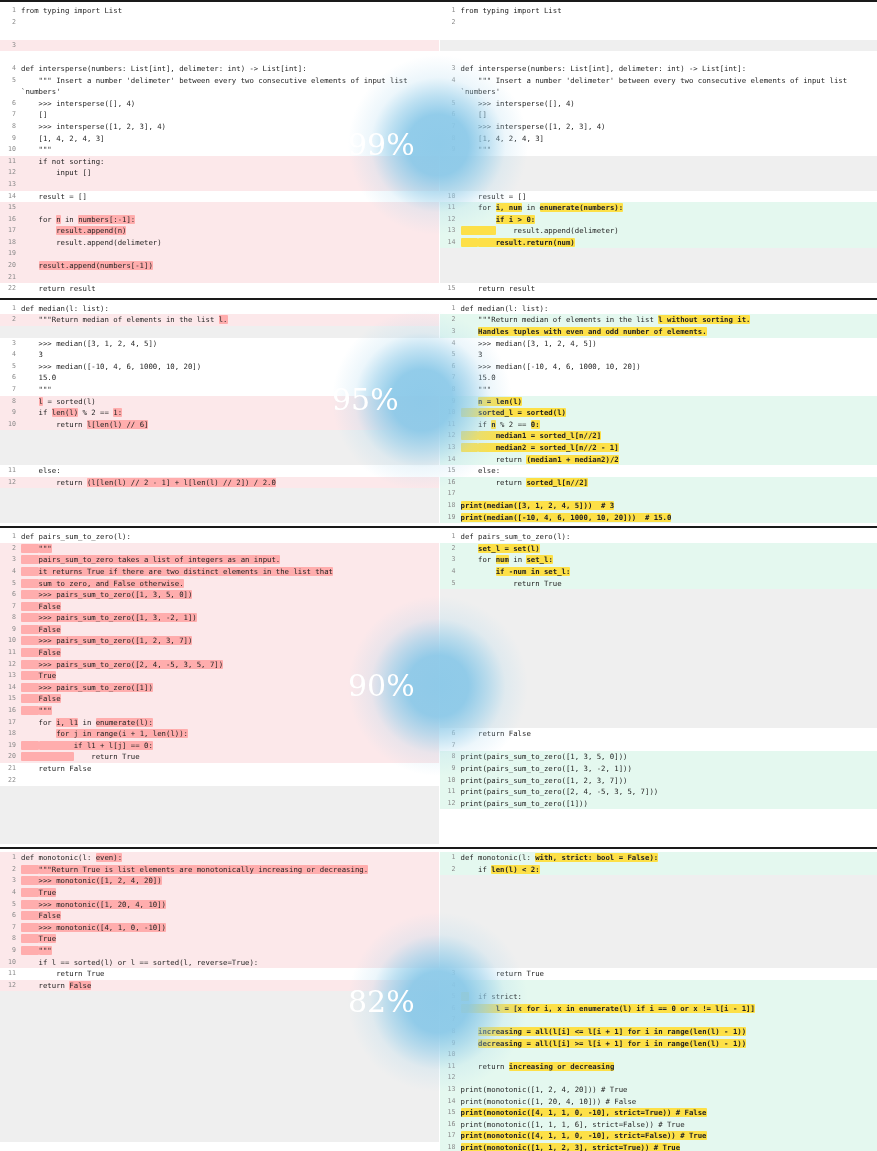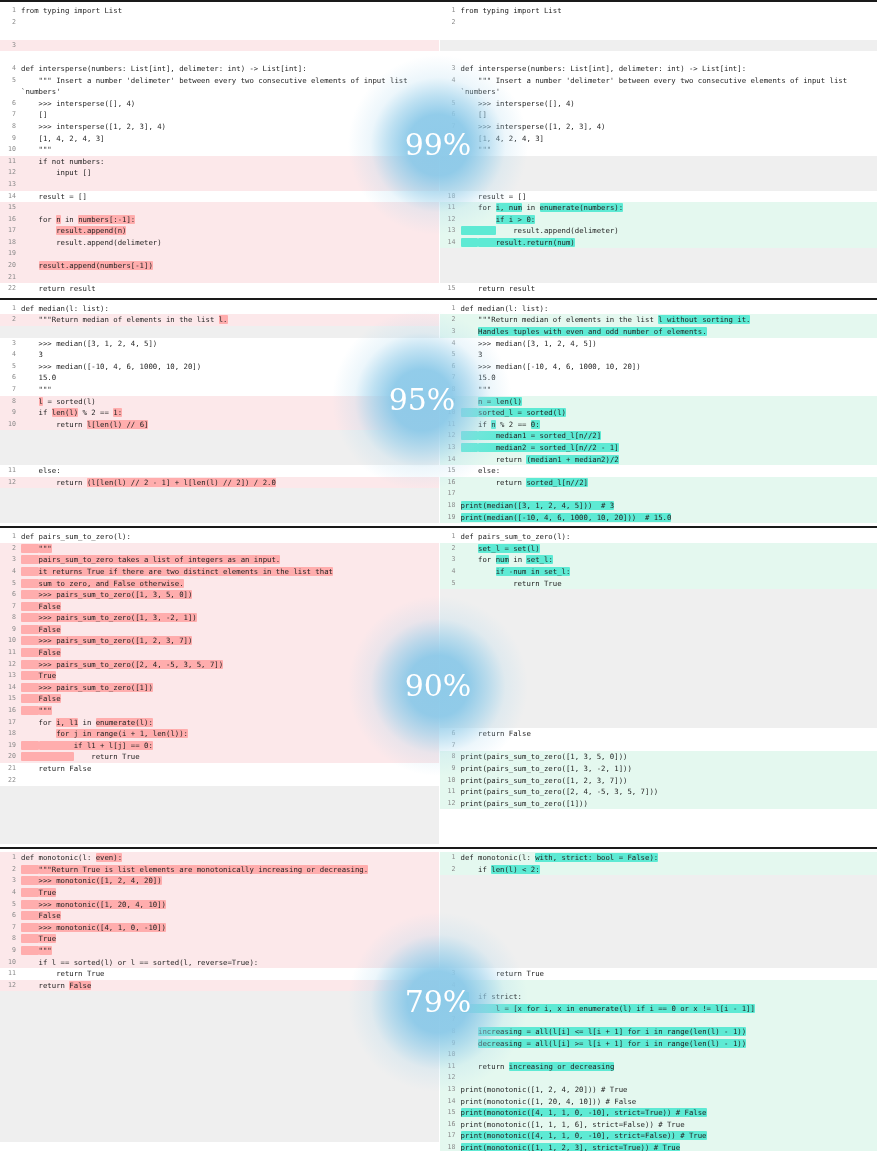--- a/index.html
+++ b/index.html
@@ -62,28 +62,28 @@
   .row.del { background: #fce8ea; }
   .row.ins { background: #e4f8ef; }
   .row.gap { background: #efefef; }
   .row.plain { background: transparent; }
 
   
   .row.gap .gutter { background: #ffffff; }
 
   
   .hd { background: #ffadad; border-radius: 1px; }
-  .hi { background: #5eead4; border-radius: 1px; }
+  .hi { background: #fde047; border-radius: 1px; font-weight: bold; }
 
   
   .pct {
     position: absolute;
     width: 180px; height: 180px;
     transform: translate(-50%, -50%);
-    display: flex; align-items: center; justify-content: center;
+    display: flex; align-items: center; 
     pointer-events: none;
     z-index: 30;
     background: radial-gradient(circle closest-side,
         rgba(137,200,232,0.95) 0%,
         rgba(137,200,232,0.92) 34%,
         rgba(150,206,234,0.62) 55%,
         rgba(170,215,238,0.22) 75%,
         rgba(200,228,244,0.0) 100%);
   }
   .pct span {
@@ -106,21 +106,21 @@
           <div class="row plain"><div class="gutter"></div><div class="code"><span></span></div></div>
           <div class="row del"><div class="gutter">3</div><div class="code"><span></span></div></div>
           <div class="row plain"><div class="gutter"></div><div class="code"><span></span></div></div>
           <div class="row plain"><div class="gutter">4</div><div class="code"><span>def intersperse(numbers: List[int], delimeter: int) -&gt; List[int]:</span></div></div>
           <div class="row plain"><div class="gutter">5</div><div class="code"><span>    """ Insert a number 'delimeter' between every two consecutive elements of input list `numbers'</span></div></div>
           <div class="row plain"><div class="gutter">6</div><div class="code"><span>    &gt;&gt;&gt; intersperse([], 4)</span></div></div>
           <div class="row plain"><div class="gutter">7</div><div class="code"><span>    []</span></div></div>
           <div class="row plain"><div class="gutter">8</div><div class="code"><span>    &gt;&gt;&gt; intersperse([1, 2, 3], 4)</span></div></div>
           <div class="row plain"><div class="gutter">9</div><div class="code"><span>    [1, 4, 2, 4, 3]</span></div></div>
           <div class="row plain"><div class="gutter">10</div><div class="code"><span>    """</span></div></div>
-          <div class="row del"><div class="gutter">11</div><div class="code"><span>    if not numbers:</span></div></div>
+          <div class="row del"><div class="gutter">11</div><div class="code"><span>    if not sorting:</span></div></div>
           <div class="row del"><div class="gutter">12</div><div class="code"><span>        input []</span></div></div>
           <div class="row del"><div class="gutter">13</div><div class="code"><span></span></div></div>
           <div class="row plain"><div class="gutter">14</div><div class="code"><span>    result = []</span></div></div>
           <div class="row del"><div class="gutter">15</div><div class="code"><span></span></div></div>
           <div class="row del"><div class="gutter">16</div><div class="code"><span>    for </span><span class="hd">n</span><span> in </span><span class="hd">numbers[:-1]:</span></div></div>
           <div class="row del"><div class="gutter">17</div><div class="code"><span>        </span><span class="hd">result.append(n)</span></div></div>
           <div class="row del"><div class="gutter">18</div><div class="code"><span>        result.append(delimeter)</span></div></div>
           <div class="row del"><div class="gutter">19</div><div class="code"><span></span></div></div>
           <div class="row del"><div class="gutter">20</div><div class="code"><span>    </span><span class="hd">result.append(numbers[-1])</span></div></div>
           <div class="row del"><div class="gutter">21</div><div class="code"><span></span></div></div>
@@ -323,14 +323,14 @@
 <div class="pct" style="left: 438px; top: 145px;">
     <span>99%</span>
   </div>
 <div class="pct" style="left: 422px; top: 400px;">
     <span>95%</span>
   </div>
 <div class="pct" style="left: 438px; top: 686px;">
     <span>90%</span>
   </div>
 <div class="pct" style="left: 438px; top: 1002px;">
-    <span>79%</span>
+    <span>82%</span>
   </div>
 
 </body></html>

